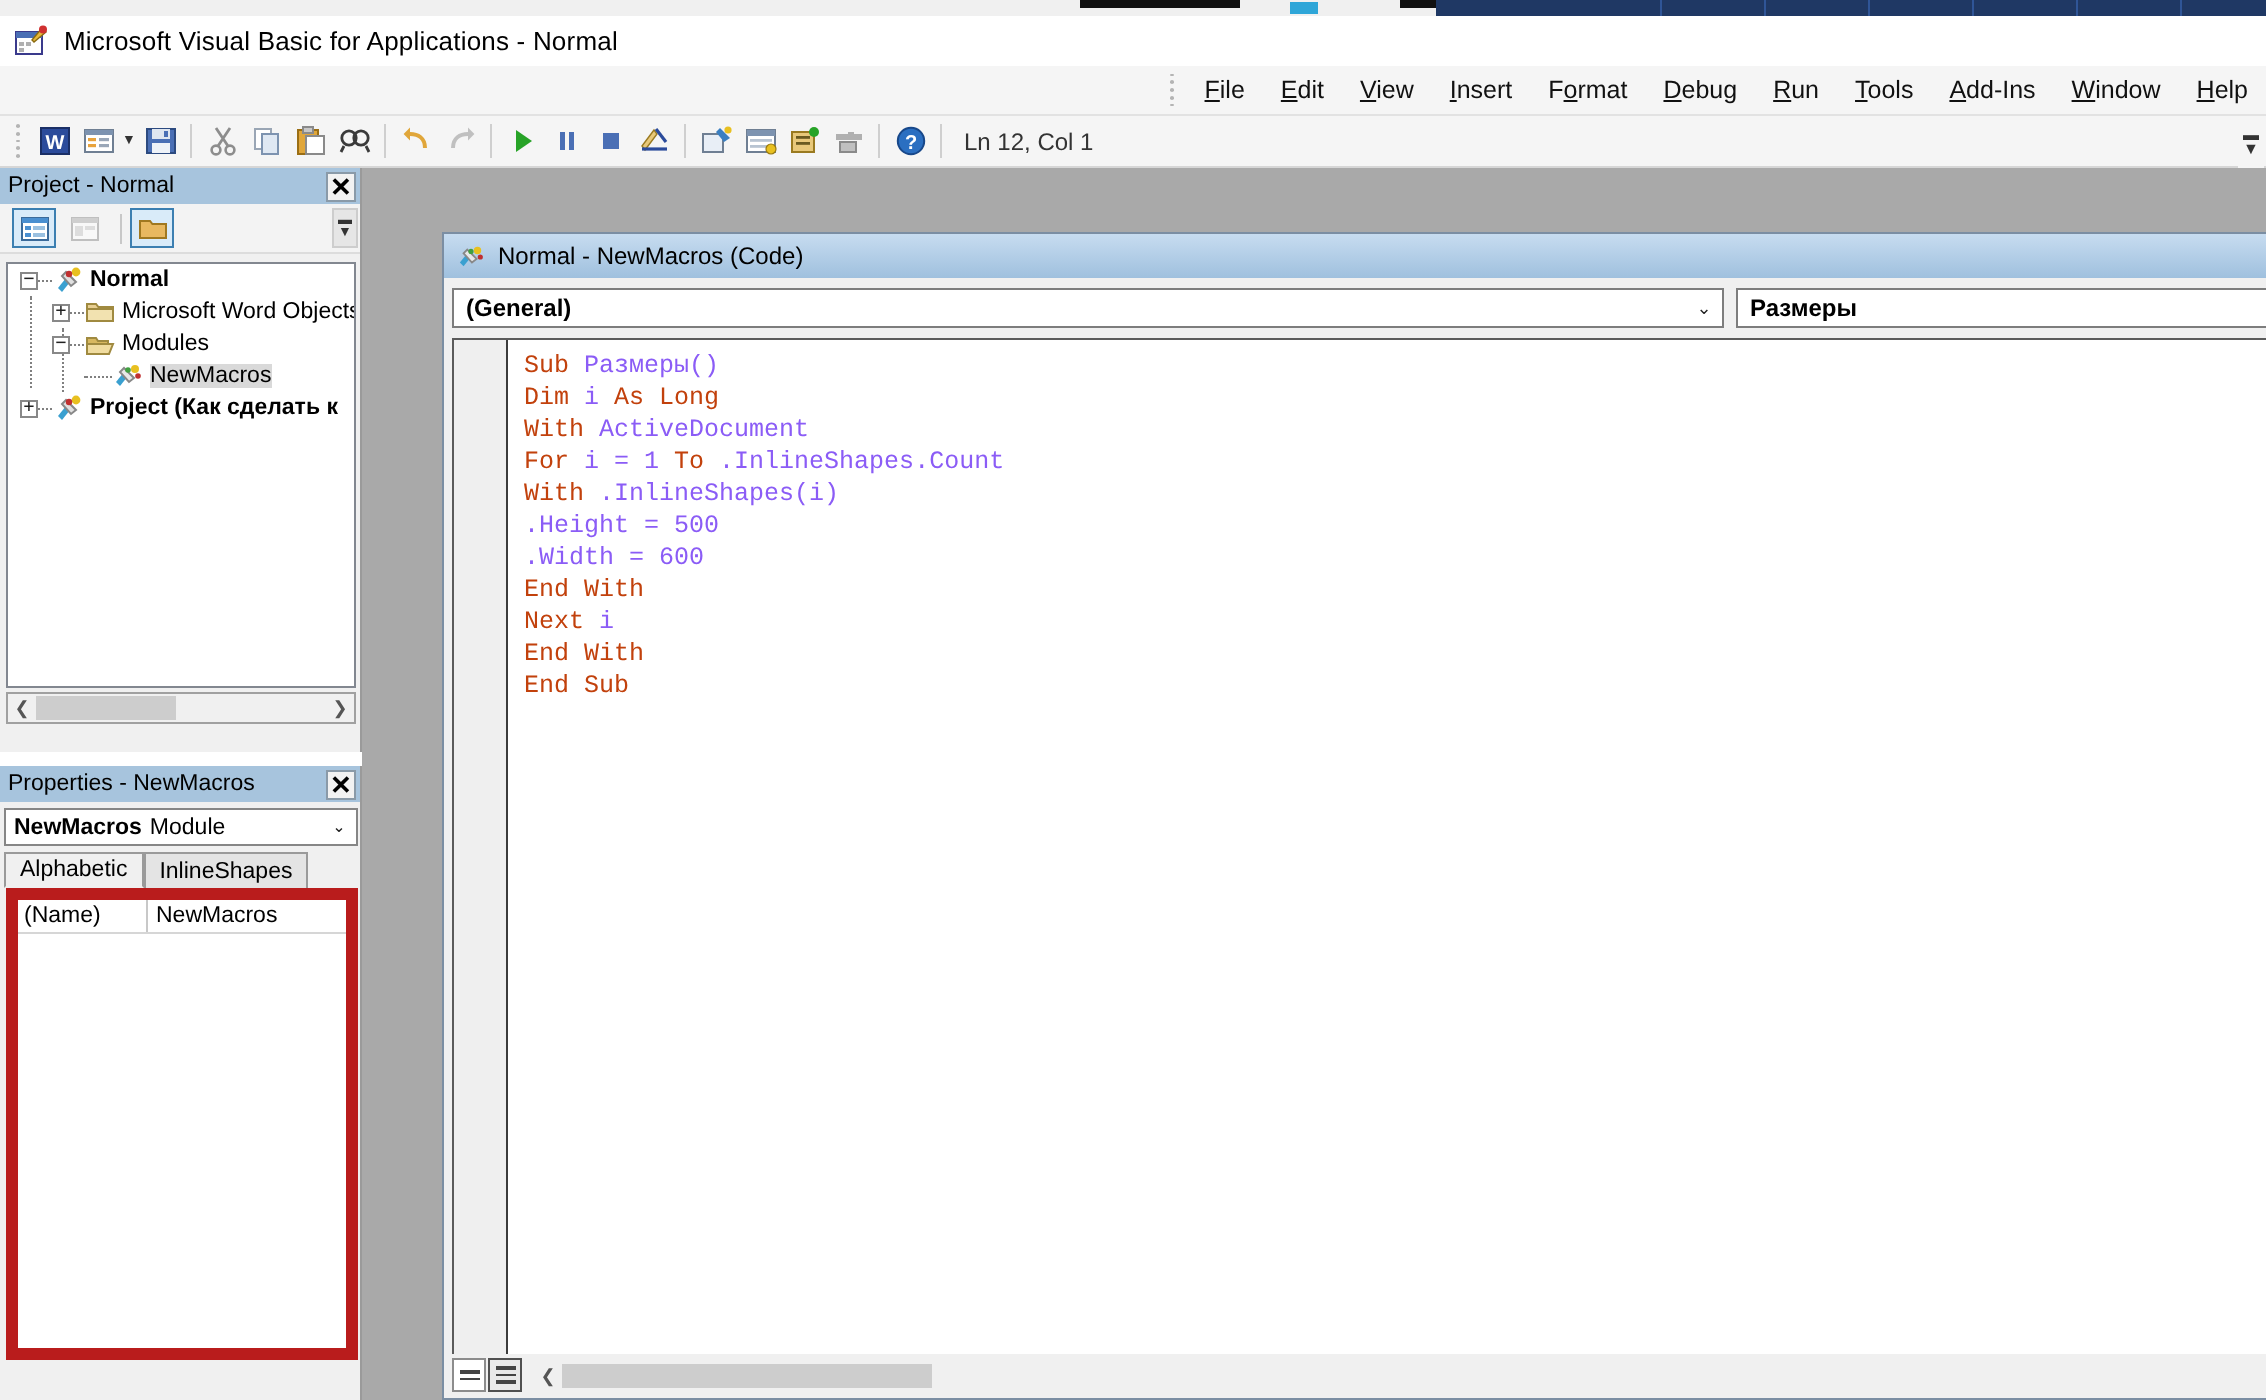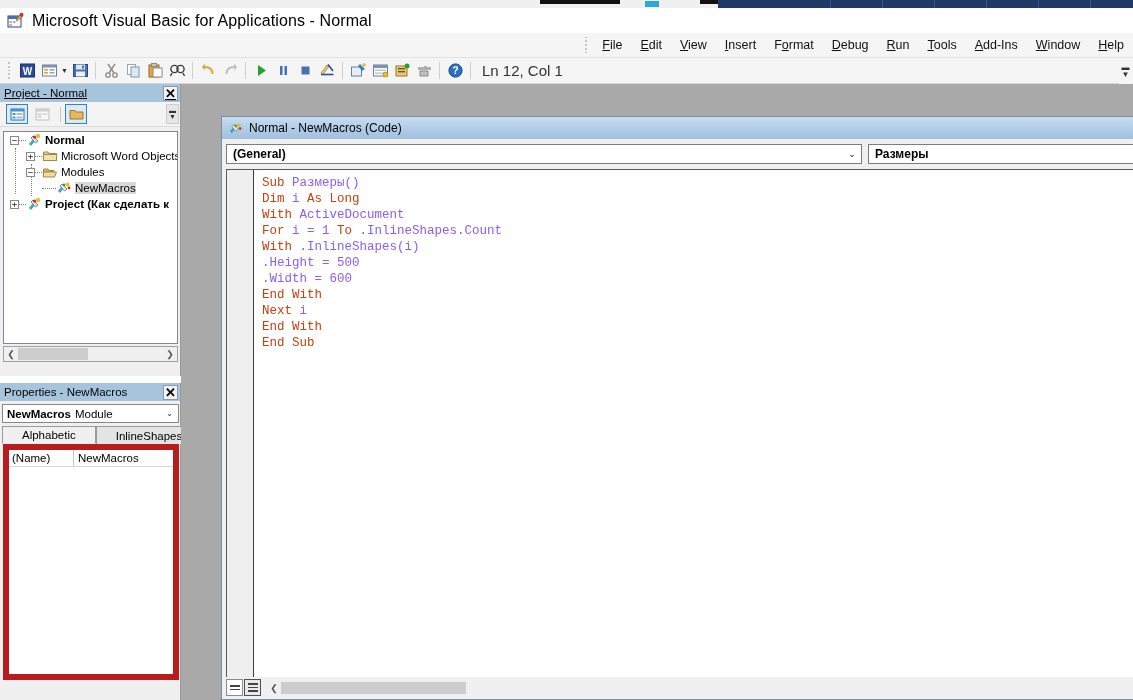--- a/index.html
+++ b/index.html
@@ -19,21 +19,21 @@
   .bg-strip .seg-blk  { position: absolute; top: 0; height: 4px; background: #111111; }
   .bg-strip .seg-cy   { position: absolute; top: 1px; height: 6px; background: #2fa6d8; }
   .bg-strip .sep      { position: absolute; top: 0; height: 8px; width: 1px; background: #2f5597; }
 
   
   .titlebar {
     position: absolute; left: 0; top: 8px; width: 1133px; height: 25px;
     background: #ffffff;
     display: flex; align-items: center; padding-left: 6px;
   }
-  .title-text { font-size: 16px; color: #000; margin-left: 8px; letter-spacing: .1px; }
+  .title-text { font-size: 13px; color: #000; margin-left: 8px; letter-spacing: .1px; }
   .vba-ico { width: 18px; height: 18px; position: relative; flex: none; }
 
   
   .menubar {
     position: absolute; left: 0; top: 33px; width: 1133px; height: 25px;
     background: #f5f5f5; border-bottom: 1px solid #e2e2e2;
     display: flex; align-items: center; justify-content: flex-end;
   }
   .grip { width: 9px; height: 17px; margin: 0 3px 0 4px; display: flex; flex-direction: column;
           justify-content: center; align-items: center; gap: 2px; }
@@ -45,41 +45,41 @@
   .toolbar {
     position: absolute; left: 0; top: 58px; width: 1133px; height: 26px;
     background: #f5f5f5; border-bottom: 1px solid #d6d6d6;
     display: flex; align-items: center;
   }
   .tb-btn { width: 22px; height: 22px; display: flex; align-items: center; justify-content: center;
             position: relative; flex: none; }
   .tb-sep { width: 1px; height: 17px; background: #cfcfcf; margin: 0 4px; flex: none; }
   .tb-caret { width: 9px; height: 22px; display: flex; align-items: center; justify-content: center;
               font-size: 7px; color: #333; flex: none; }
-  .pos-box { margin-left: 7px; font-size: 15px; color: #333; }
+  .pos-box { margin-left: 7px; font-size: 12px; color: #333; }
   .tb-overflow { position: absolute; right: 1px; top: 58px; width: 13px; height: 26px;
                  background: #f5f5f5; display: flex; flex-direction: column;
                  align-items: center; justify-content: center; }
   .tb-overflow span { font-size: 8px; line-height: 7px; color: #333; }
 
   
   .pane { position: absolute; background: #f0f0f0; }
   .pane-title {
     height: 18px; background: #a7c4dd;
     display: flex; align-items: center; justify-content: space-between;
     padding: 0 2px 0 4px; font-size: 11.5px; color: #000;
   }
   .pane-close {
     width: 15px; height: 15px; display: flex; align-items: center; justify-content: center;
     font-size: 13px; font-weight: bold; color: #000; background: #f2f2f2;
     border: 1px solid #8a9aa8;
   }
 
   
-  #project-pane { left: 0; top: 84px; width: 181px; height: 292px; border-right: 1px solid #9a9a9a; text-decoration: underline; }
+  #project-pane { left: 0; top: 84px; width: 181px; height: 292px; border-right: 1px solid #9a9a9a; }
   .pj-toolbar { height: 25px; background: #f3f3f3; border-bottom: 1px solid #dcdcdc;
                 display: flex; align-items: center; padding-left: 6px; position: relative; }
   .pj-btn { width: 22px; height: 20px; display: flex; align-items: center; justify-content: center;
             margin-right: 3px; position: relative; }
   .pj-btn.active { border: 1px solid #3c7fb1; background: #d9ebf9; }
   .pj-btn.dim { opacity: .42; }
   .pj-sep { width: 1px; height: 15px; background: #c8c8c8; margin: 0 4px; }
   .pj-overflow { position: absolute; right: 1px; top: 2px; width: 13px; height: 20px;
                  background: #e6e6e6; border: 1px solid #cdcdcd;
                  display: flex; flex-direction: column; align-items: center; justify-content: center; }
@@ -112,21 +112,21 @@
   #prop-pane { left: 0; top: 383px; width: 181px; height: 317px; border-right: 1px solid #9a9a9a; }
   .prop-combo {
     position: absolute; left: 2px; top: 21px; width: 177px; height: 19px;
     background: #fff; border: 1px solid #868686;
     display: flex; align-items: center; padding-left: 4px; font-size: 11.5px;
   }
   .prop-combo .chev { margin-left: auto; width: 17px; height: 17px;
                       display: flex; align-items: center; justify-content: center;
                       font-size: 8px; color: #222; }
   .prop-tabs { position: absolute; left: 2px; top: 43px; width: 177px; height: 18px; display: flex; }
-  .ptab { height: 18px; padding: 0 19px; font-size: 11.5px; display: flex; align-items: center;
+  .ptab { height: 18px; padding: 0 7px; font-size: 11.5px; display: flex; align-items: center;
           background: #e4e4e4; border: 1px solid #9a9a9a; border-bottom: none; }
   .ptab.active { background: #f0f0f0; border-bottom: 1px solid #f0f0f0; }
   .prop-grid {
     position: absolute; left: 3px; top: 61px; width: 176px; height: 236px;
     background: #fff; border: 6px solid #b91c1c; overflow: hidden;
   }
   .prow { display: flex; height: 17px; font-size: 11.5px; border-bottom: 1px solid #d6d6d6; }
   .pkey { width: 65px; padding-left: 3px; display: flex; align-items: center;
           border-right: 1px solid #c8c8c8; background: #fff; }
   .pval { flex: 1; padding-left: 4px; display: flex; align-items: center; }

